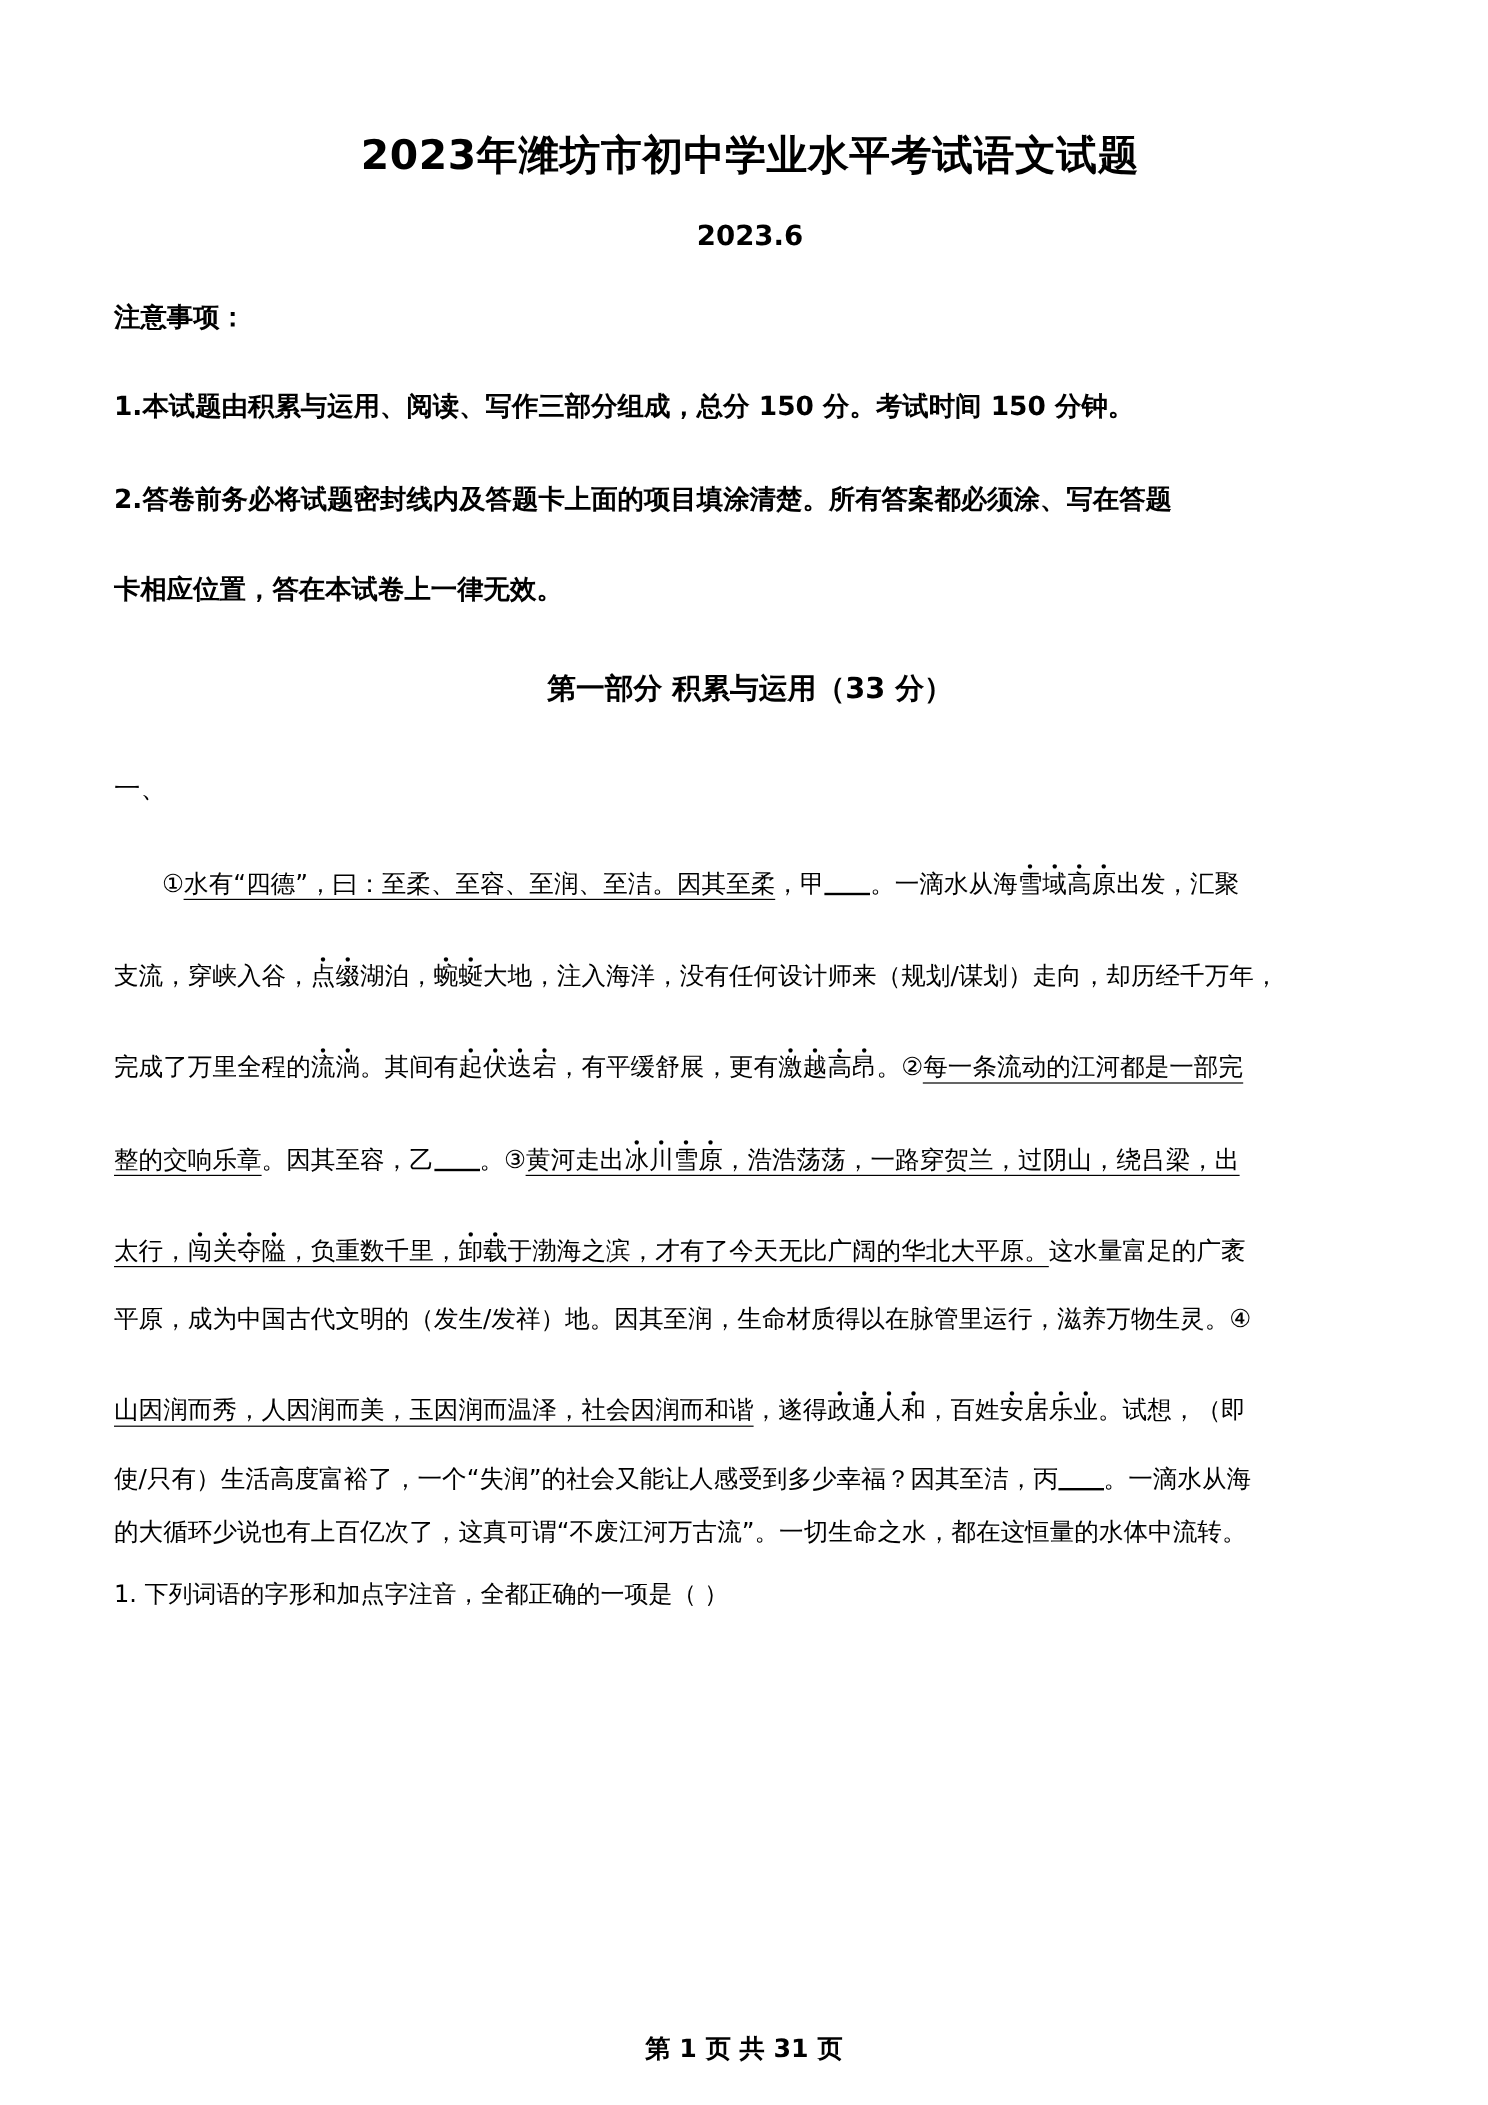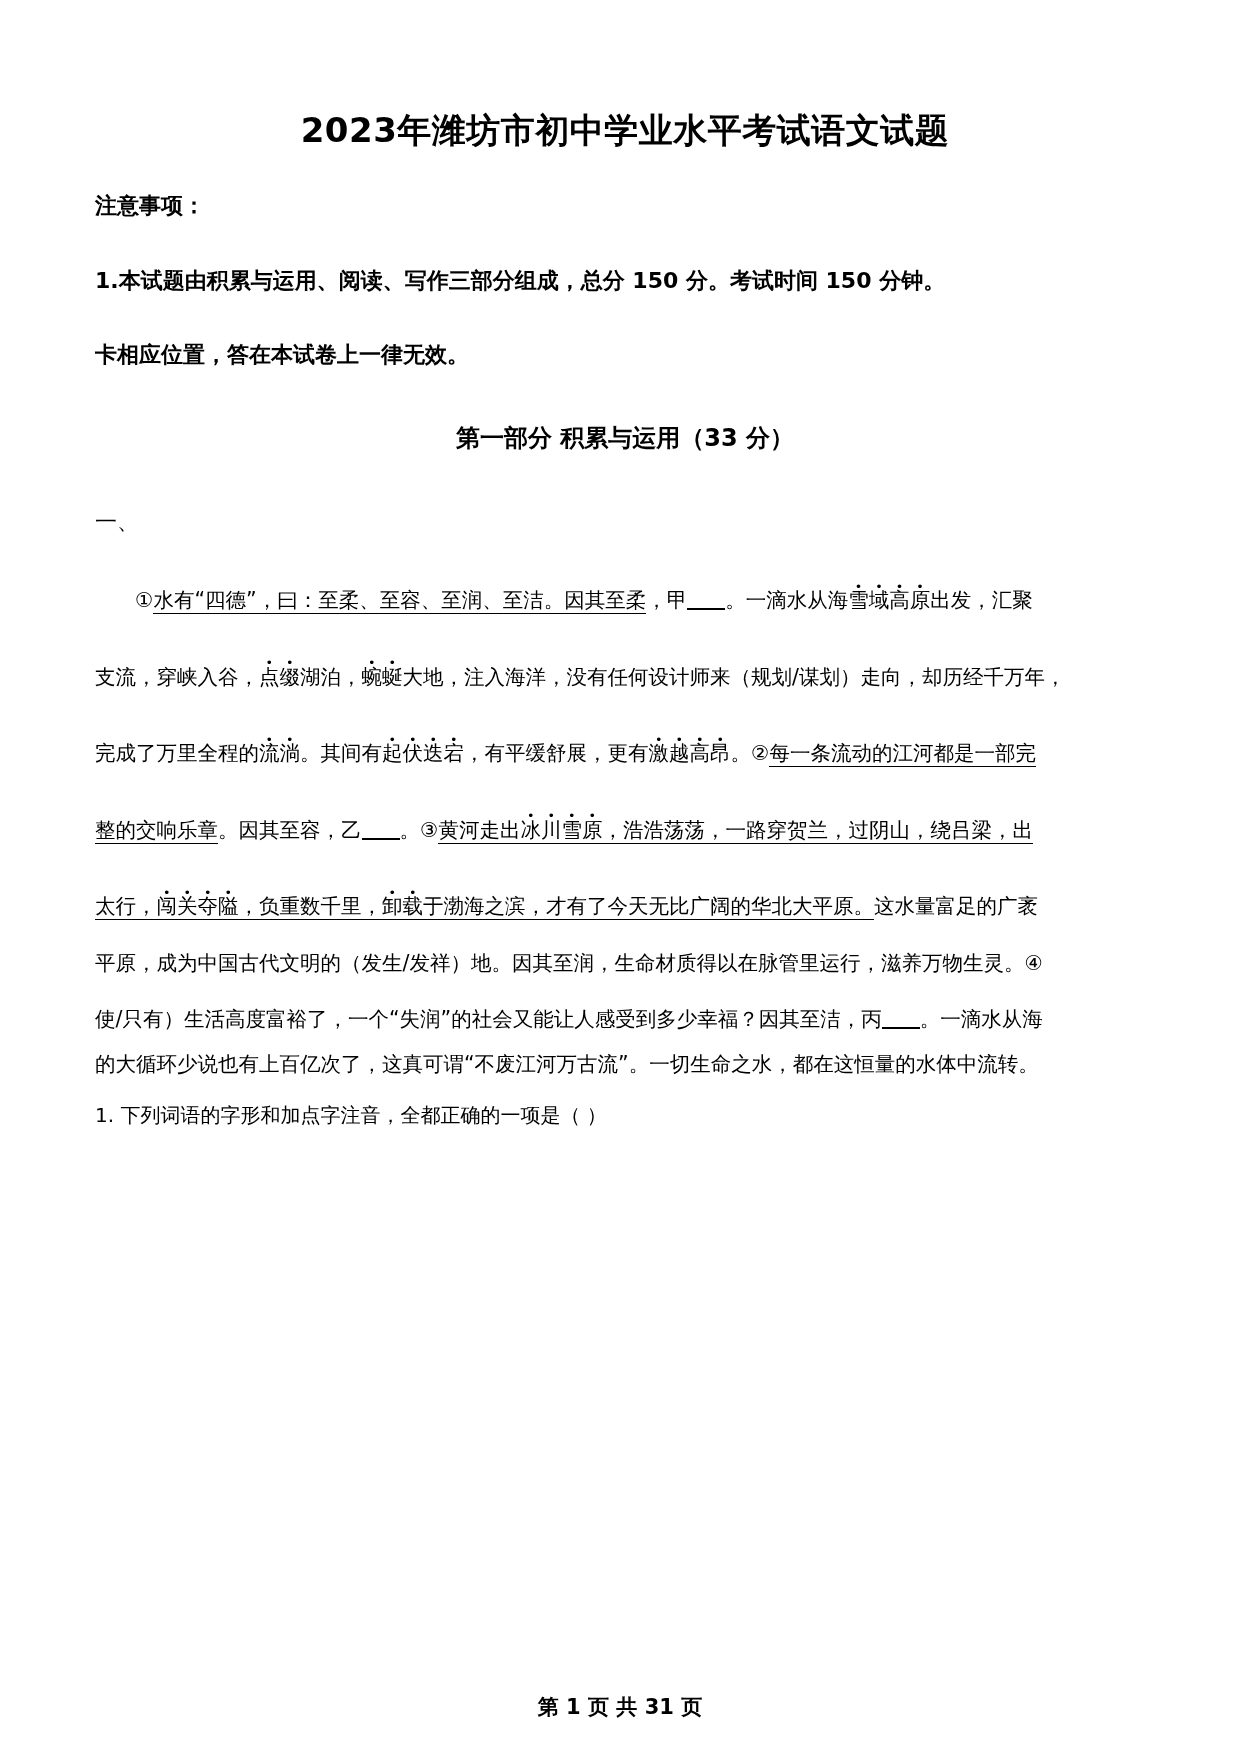--- a/index.html
+++ b/index.html
@@ -145,23 +145,25 @@
   }
 </style>
 </head>
 <body>
 
 <div class="page">
 
   <div class="content">
 
     <div class="doc-title">2023年潍坊市初中学业水平考试语文试题</div>
+    <div class="doc-date">2023.6</div>
 
     <div class="notice-head">注意事项：</div>
     <div class="notice-item">1.本试题由积累与运用、阅读、写作三部分组成，总分 150 分。考试时间 150 分钟。</div>
+    <div class="notice-item wrap">2.答卷前务必将试题密封线内及答题卡上面的项目填涂清楚。所有答案都必须涂、写在答题</div>
     <div class="notice-cont">卡相应位置，答在本试卷上一律无效。</div>
 
     <div class="part-heading">第一部分 积累与运用（33 分）</div>
 
     <div class="sec-num">一、</div>
 
 
     <div class="passage">
 
       <div class="pline gap-big indent">
@@ -179,20 +181,23 @@
       <div class="pline gap-big">
         <span class="ul">整的交响乐章</span><span>。因其至容，乙</span><span class="blank"></span><span>。③</span><span class="ul"><span>黄河走出</span><span><span class="dot">冰</span><span class="dot">川</span><span class="dot">雪</span><span class="dot">原</span></span><span>，浩浩荡荡，一路穿贺兰，过阴山，绕吕梁，出</span></span>
       </div>
 
       <div class="pline gap-big">
         <span class="ul"><span>太行</span><span>，</span><span><span class="dot">闯</span><span class="dot">关</span><span class="dot">夺</span><span class="dot">隘</span></span><span>，负重数千里，</span><span><span class="dot">卸</span><span class="dot">载</span></span><span>于渤海之滨，才有了今天无比广阔的华北大平原。</span></span><span>这水量富足的广袤</span>
       </div>
 
       <div class="pline gap-med">平原，成为中国古代文明的（发生/发祥）地。因其至润，生命材质得以在脉管里运行，滋养万物生灵。④</div>
 
+      <div class="pline gap-big">
+        <span class="ul">山因润而秀，人因润而美，玉因润而温泽，社会因润而和谐</span><span>，遂得</span><span><span class="dot">政</span><span class="dot">通</span><span class="dot">人</span><span class="dot">和</span></span><span>，</span><span>百姓</span><span><span class="dot">安</span><span class="dot">居</span><span class="dot">乐</span><span class="dot">业</span></span><span>。试想，（即</span>
+      </div>
 
       <div class="pline gap-med">
         <span>使/只有）生活高度富裕了，一个“失润”的社会又能让人感受到多少幸福？因其至洁，丙</span><span class="blank"></span><span>。一滴水从海</span>
       </div>
 
 
       <div class="pline gap-tight">的大循环少说也有上百亿次了，这真可谓“不废江河万古流”。一切生命之水，都在这恒量的水体中流转。</div>
 
     </div>
 

